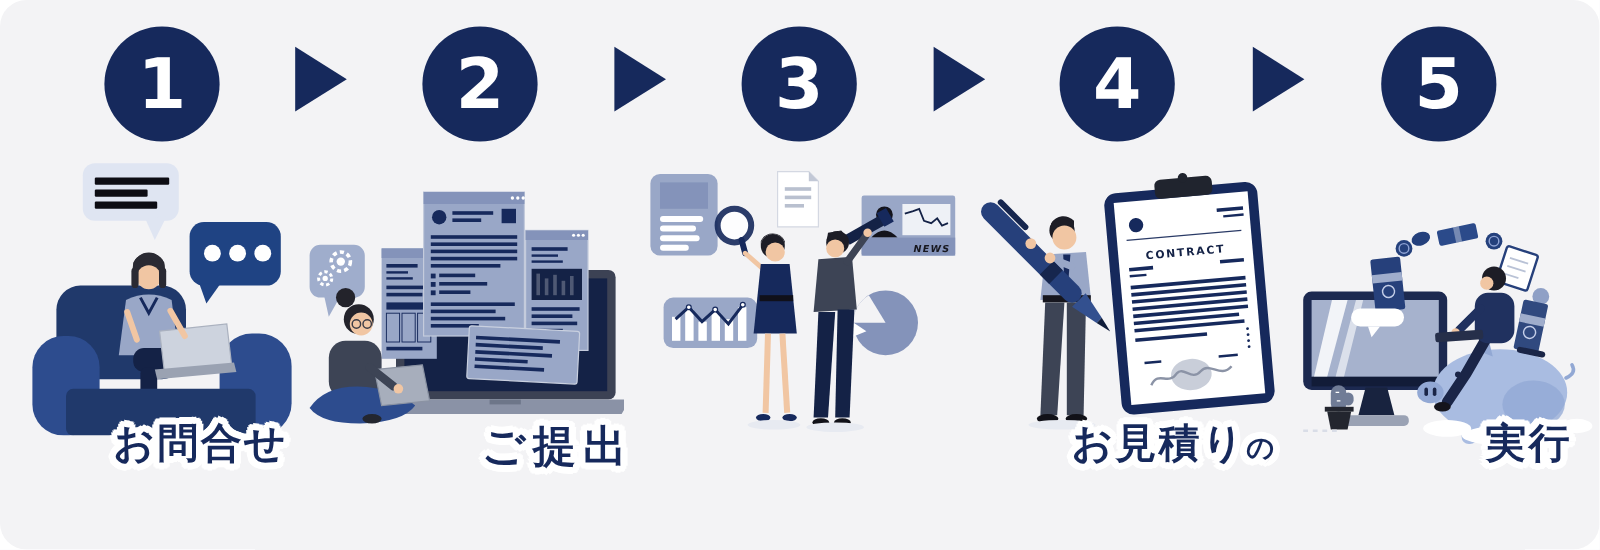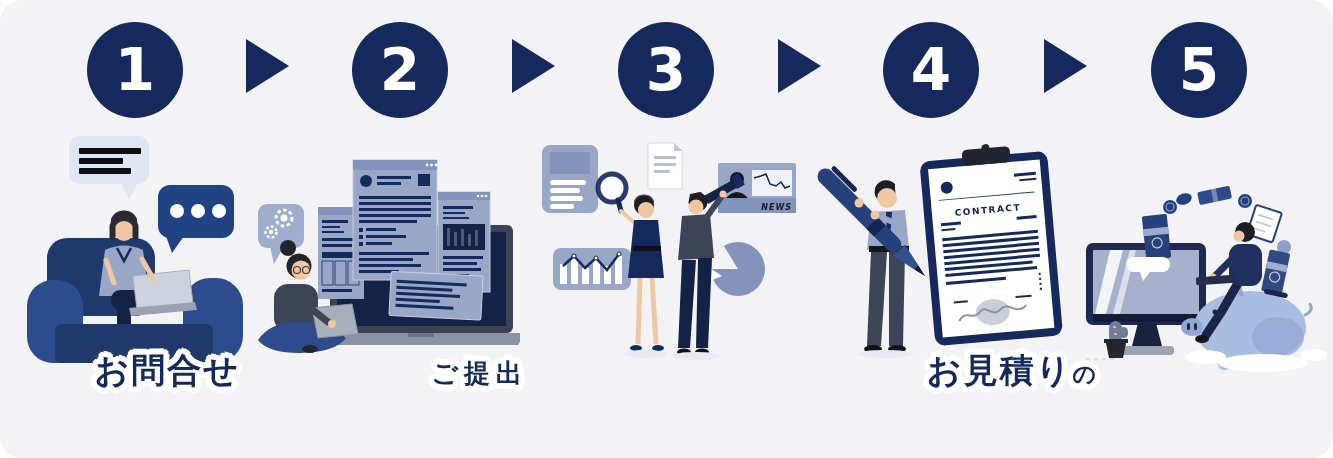--- a/index.html
+++ b/index.html
@@ -25,21 +25,21 @@
   }
   .illu{position:absolute;z-index:2;}
   .step-label{
     position:absolute;top:350px;text-align:right;z-index:6;color:var(--navy);font-weight:bold;
     text-shadow:6px 0 0 #fff,5px 3px 0 #fff,3px 5px 0 #fff,0 6px 0 #fff,-3px 5px 0 #fff,
       -5px 3px 0 #fff,-6px 0 0 #fff,-5px -3px 0 #fff,-3px -5px 0 #fff,0 -6px 0 #fff,
       3px -5px 0 #fff,5px -3px 0 #fff,4px 4px 0 #fff,-4px 4px 0 #fff,4px -4px 0 #fff,-4px -4px 0 #fff;
   }
   .step-label .l1{font-size:34px;line-height:40px;letter-spacing:2px;}
   .step-label .particle{font-size:23px;}
-  .step-label .l2{font-size:26px;line-height:40px;letter-spacing:6px;margin-top:3px;}
+  .step-label .l2{font-size:36px;line-height:40px;letter-spacing:6px;margin-top:3px;}
   
   .f-navy{fill:var(--navy)} .f-navyd{fill:var(--navy-dark)} .f-blue{fill:var(--blue)}
   .f-blued{fill:var(--blue-dark)} .f-blueb{fill:var(--blue-bright)} .f-bg{fill:var(--blue-gray)}
   .f-bgd{fill:var(--blue-gray-dark)} .f-peri{fill:var(--periwinkle)} .f-piggy{fill:var(--piggy-blue)}
   .f-pigsh{fill:var(--piggy-shade)} .f-skin{fill:var(--skin)} .f-char{fill:var(--charcoal)} .f-black{fill:#14141c}
 </style>
 </head>
 <body>
 
 <div class="canvas">
@@ -417,17 +417,21 @@
     <ellipse cx="236" cy="210" rx="13" ry="6" fill="#ffffff"></ellipse>
   </svg>
 
   <div class="step-label" style="left:20px;width:220px">
     <div class="l1"><span>お問合せ</span><span class="particle"></span></div>
     <div class="l2"></div>
   </div>
   <div class="step-label" style="left:288px;width:240px">
     <div class="l2">ご提出</div>
   </div>
-  <div class="step-label" style="left:858px;width:240px">
+  <div class="step-label" style="left:824px;width:240px">
     <div class="l1"><span>お見積り</span><span class="particle">の</span></div>
   </div>
+  <div class="step-label" style="left:1090px;width:220px">
+    <div class="l1"><span>実行</span><span class="particle"></span></div>
+    <div class="l2"></div>
+  </div>
 
 </div>
 
 </body></html>

